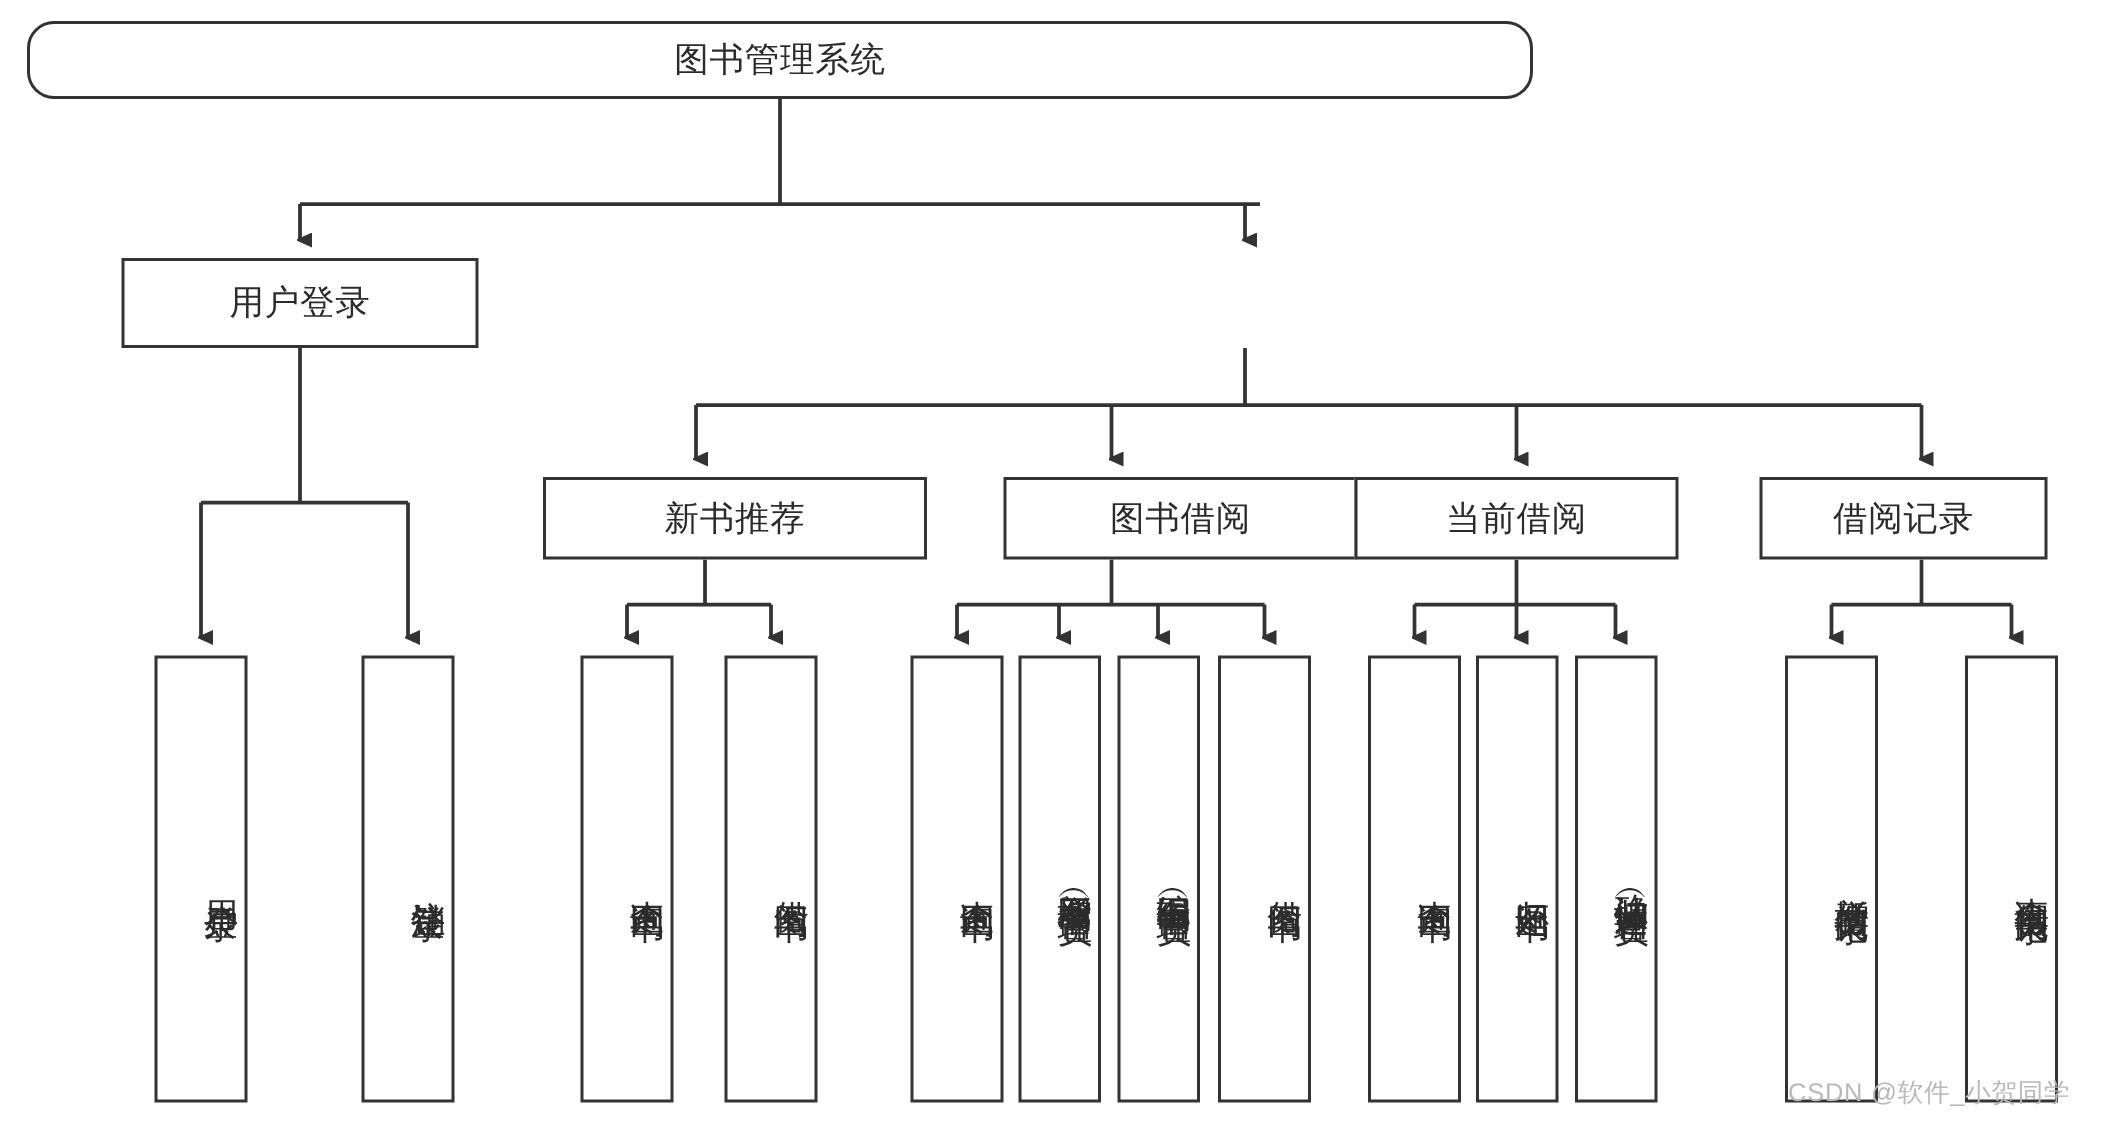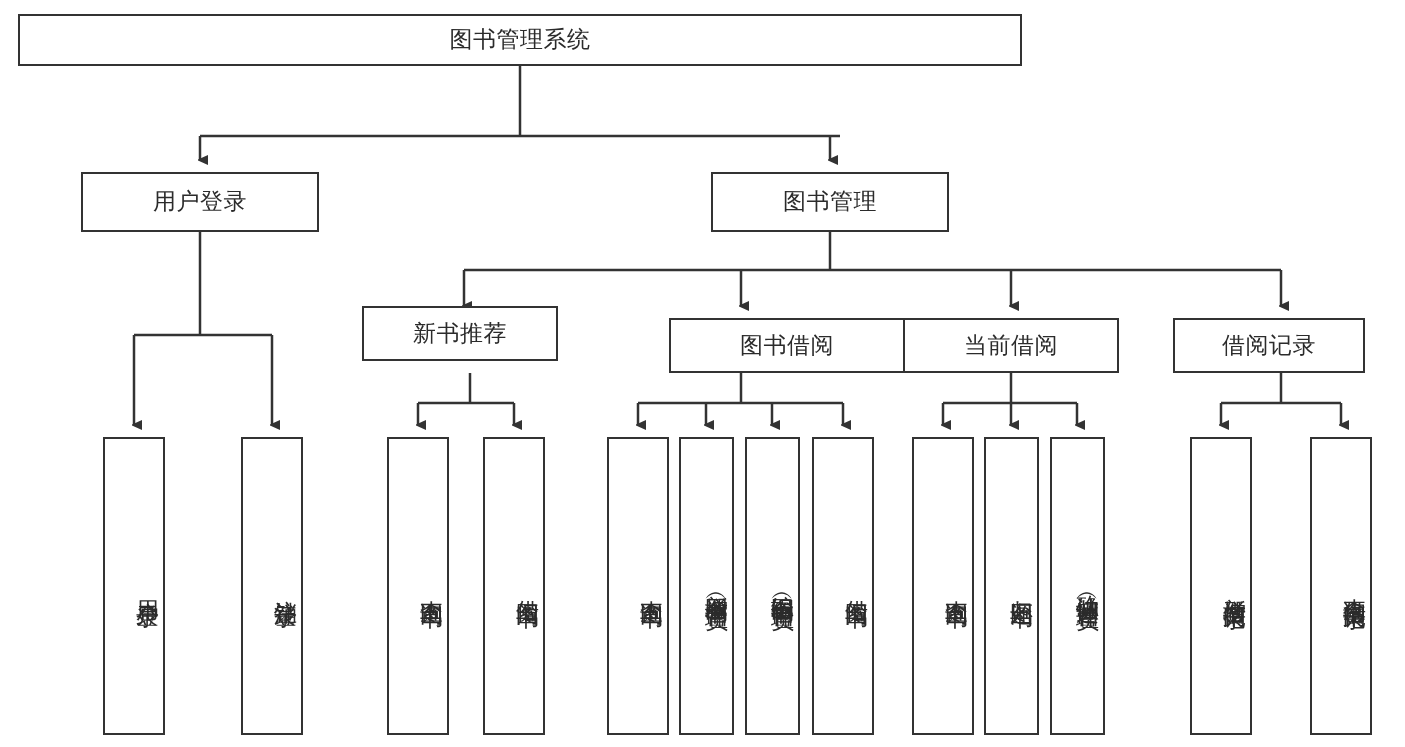--- a/index.html
+++ b/index.html
@@ -111,38 +111,38 @@
       <path d="M1011,403 L1011,425" marker-end="url(#arrow)"></path>
       <path d="M1077,403 L1077,425" marker-end="url(#arrow)"></path>
 
       <path d="M1281,373 L1281,403"></path>
       <path d="M1221,403 L1341,403"></path>
       <path d="M1221,403 L1221,425" marker-end="url(#arrow)"></path>
       <path d="M1341,403 L1341,425" marker-end="url(#arrow)"></path>
     </g>
   </svg>
 
-  <div class="node horiz" style="left: 18px; top: 14px; width: 1004px; height: 52px;">图书管理系统</div>
+  <div class="node horiz" style="left: 18px; top: 14px; width: 1004px; height: 52px; border-radius: 18px;">图书管理系统</div>
 
   <div class="node horiz" style="left: 81px; top: 172px; width: 238px; height: 60px;">用户登录</div>
-  <div class="node horiz" style="left: 711px; top: 172px; width: 238px; height: 60px;">图书管理</div>
 
-  <div class="node horiz" style="left: 362px; top: 306px; width: 196px; height: 55px;">新书推荐</div>
+  <div class="node horiz" style="left: 362px; top: 318px; width: 256px; height: 55px;">新书推荐</div>
   <div class="node horiz" style="left: 669px; top: 318px; width: 236px; height: 55px;">图书借阅</div>
   <div class="node horiz" style="left: 903px; top: 318px; width: 216px; height: 55px; font-family: Liberation Serif, serif;">当前借阅</div>
   <div class="node horiz" style="left: 1173px; top: 318px; width: 192px; height: 55px;">借阅记录</div>
 
   <div class="node vert" style="left: 103px; top: 437px; width: 62px; height: 298px;">用户登录</div>
   <div class="node vert" style="left: 241px; top: 437px; width: 62px; height: 298px;">注销登录</div>
   <div class="node vert" style="left: 387px; top: 437px; width: 62px; height: 298px;">查询图书</div>
   <div class="node vert" style="left: 483px; top: 437px; width: 62px; height: 298px;">借阅图书</div>
   <div class="node vert" style="left: 607px; top: 437px; width: 62px; height: 298px;">查询图书</div>
   <div class="node vert toptext" style="left: 679px; top: 437px; width: 55px; height: 298px;">新增图书（管理员）</div>
   <div class="node vert toptext" style="left: 745px; top: 437px; width: 55px; height: 298px;">编辑图书（管理员）</div>
   <div class="node vert" style="left: 812px; top: 437px; width: 62px; height: 298px;">借阅图书</div>
   <div class="node vert" style="left: 912px; top: 437px; width: 62px; height: 298px;">查询图书</div>
   <div class="node vert" style="left: 984px; top: 437px; width: 55px; height: 298px;">归还图书</div>
   <div class="node vert toptext" style="left: 1050px; top: 437px; width: 55px; height: 298px;">确认归还（管理员）</div>
   <div class="node vert" style="left: 1190px; top: 437px; width: 62px; height: 298px;">新增借阅记录</div>
   <div class="node vert" style="left: 1310px; top: 437px; width: 62px; height: 298px;">查询借阅记录</div>
 
+  <div class="watermark" style="left: 1192px; top: 717px; color: rgb(185, 185, 185);">CSDN @软件_小贺同学</div>
 
 </div>
 
 </body></html>

